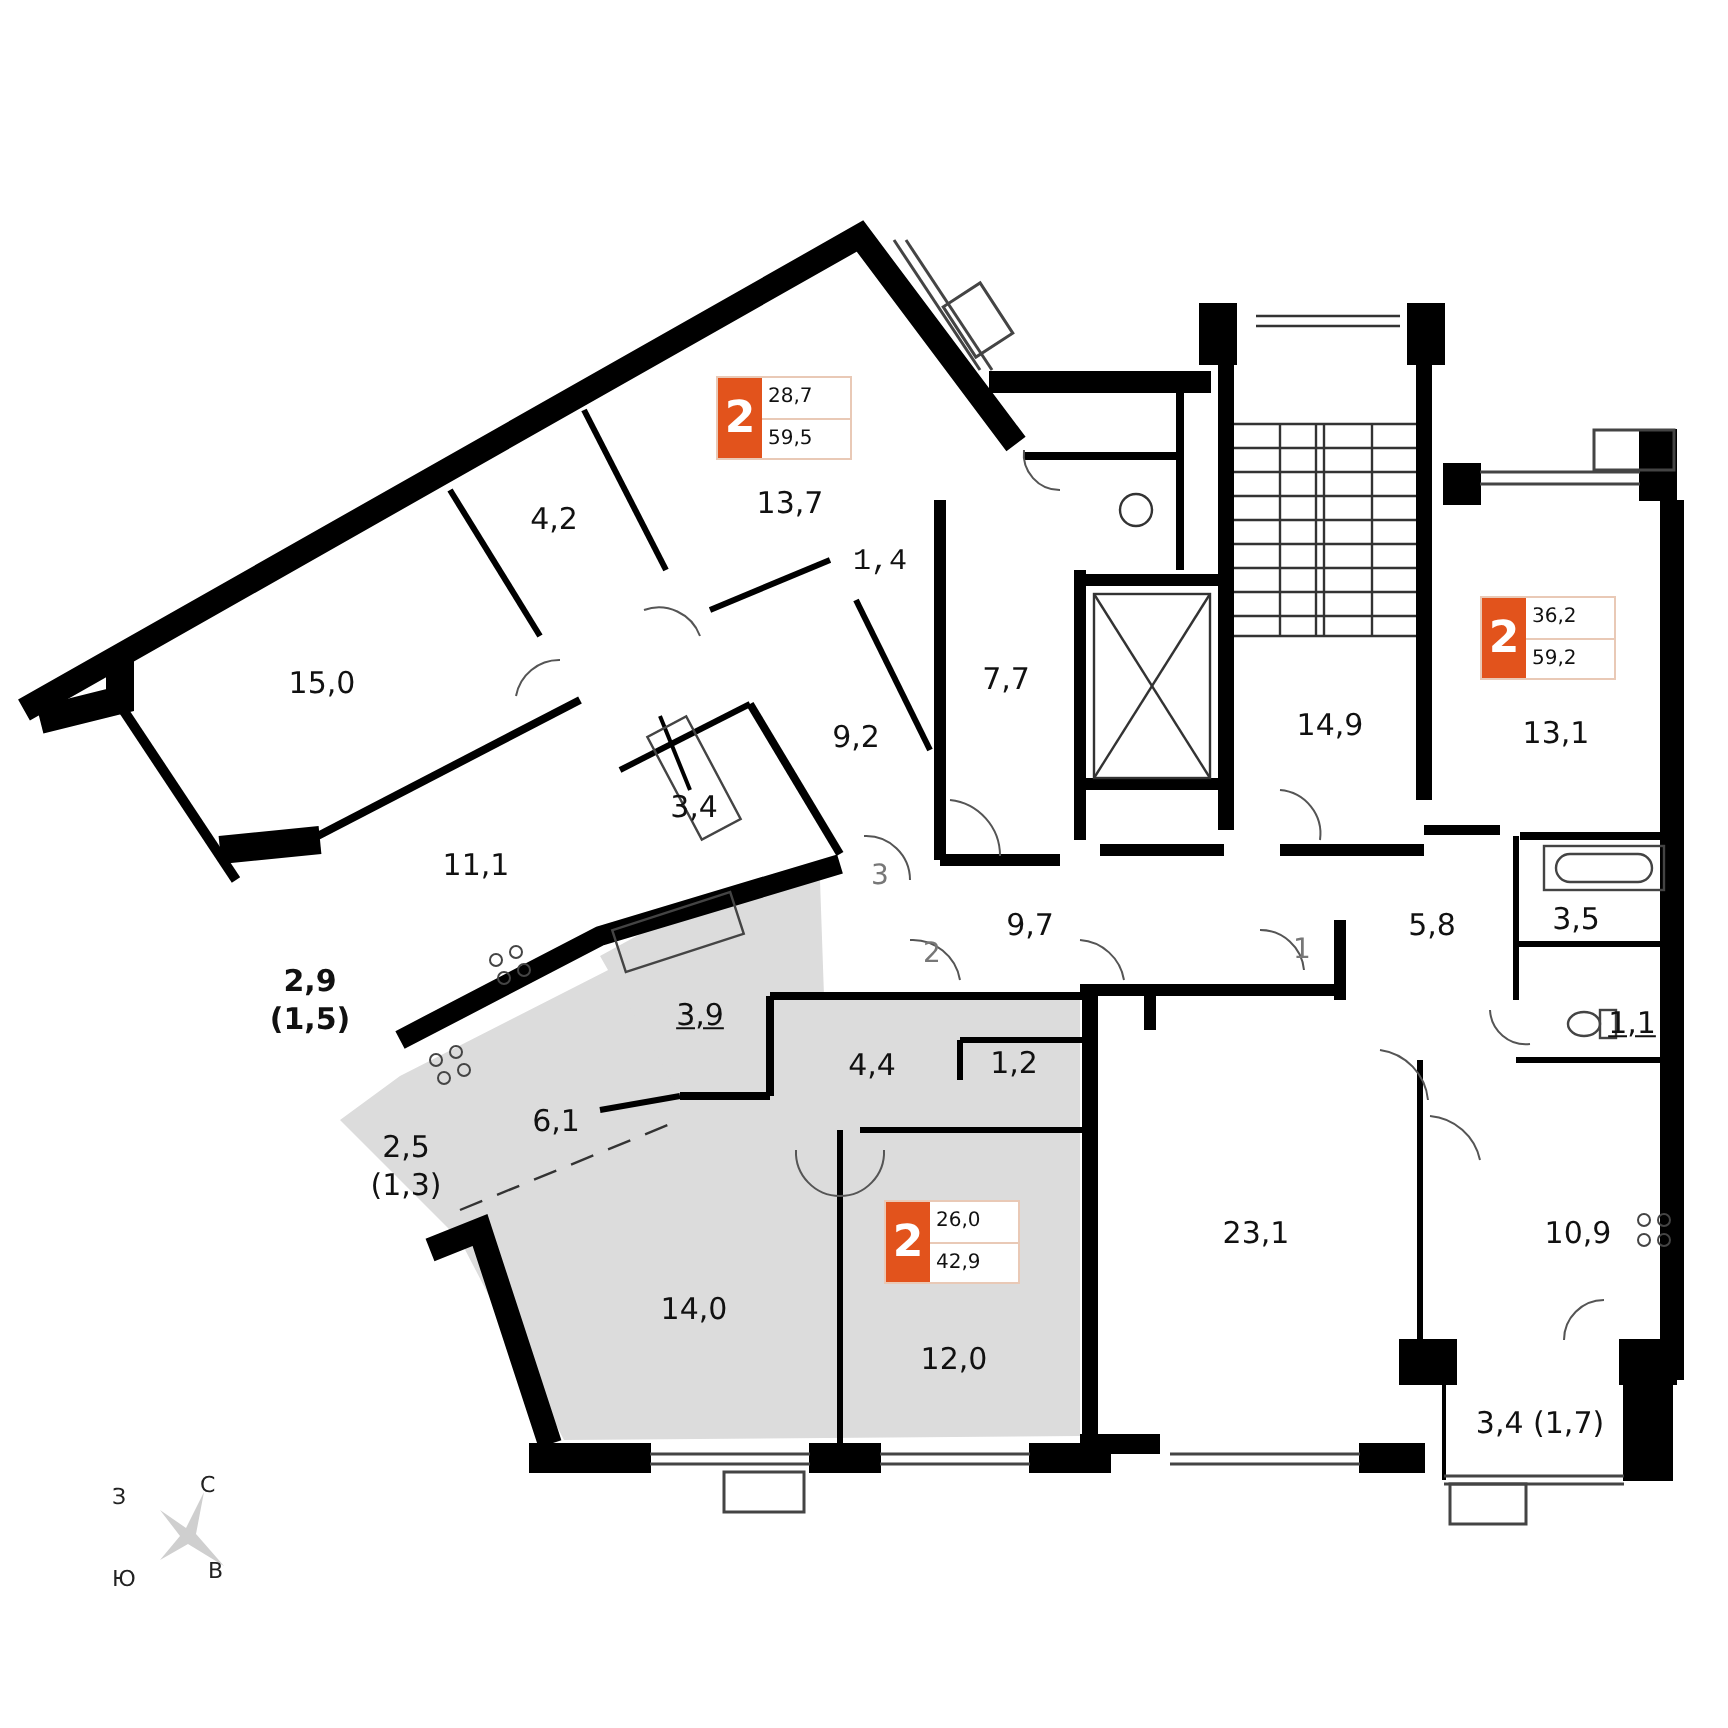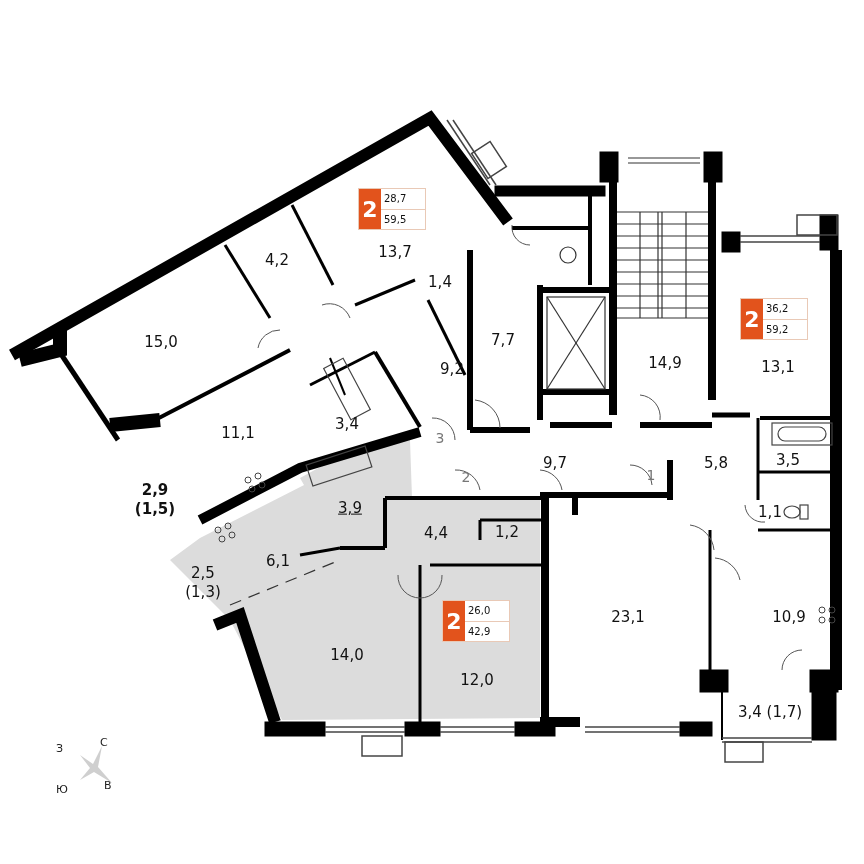--- a/index.html
+++ b/index.html
@@ -201,32 +201,32 @@
     <path d="M 745,505 A 18,18 0 0 0 765,522"></path>
     <path d="M 432,418 A 22,22 0 0 1 455,440"></path>
   </g>
 
   <circle cx="568" cy="255" r="8" stroke="#333" fill="none" stroke-width="1.2"></circle>
 </svg>
 
 <div class="room-label" style="left:395px; top:252px;">13,7</div>
 <div class="room-label" style="left:277px; top:260px;text-align:right;">4,2</div>
 <div class="room-label" style="left:161px; top:342px;">15,0</div>
-<div class="room-label" style="left:440px; top:282px;">1,4</div>
-<div class="room-label" style="left:428px; top:369px;margin-left:24px;">9,2</div>
-<div class="room-label" style="left:347px; top:424px;text-align:right;">3,4</div>
+<div class="room-label" style="left:440px; top:282px;font-family:Liberation Mono, monospace;">1,4</div>
+<div class="room-label" style="left:428px; top:369px;">9,2</div>
+<div class="room-label" style="left:347px; top:404px;text-align:right;">3,4</div>
 <div class="room-label" style="left:238px; top:433px;">11,1</div>
 <div class="room-label" style="left:155px; top:500px;font-weight:bold;"><span>2,9</span><br><span>(1,5)</span></div>
 <div class="room-label" style="left:503px; top:340px;">7,7</div>
 <div class="room-label" style="left:665px; top:363px;">14,9</div>
 <div class="room-label" style="left:778px; top:367px;">13,1</div>
-<div class="room-label" style="left:515px; top:463px;margin-left:40px;">9,7</div>
+<div class="room-label" style="left:515px; top:463px;">9,7</div>
 <div class="room-label" style="left:716px; top:463px;">5,8</div>
 <div class="room-label" style="left:788px; top:460px;">3,5</div>
-<div class="room-label" style="left:770px; top:512px;">1,1</div>
+<div class="room-label" style="left:816px; top:512px;text-decoration:underline;">1,1</div>
 <div class="room-label" style="left:350px; top:508px;text-decoration:underline;">3,9</div>
 <div class="room-label" style="left:436px; top:533px;">4,4</div>
 <div class="room-label" style="left:507px; top:532px;text-align:center;">1,2</div>
 <div class="room-label" style="left:278px; top:561px;">6,1</div>
 <div class="room-label" style="left:203px; top:583px;"><span>2,5</span><br><span>(1,3)</span></div>
 <div class="room-label" style="left:347px; top:655px;">14,0</div>
 <div class="room-label" style="left:477px; top:668px;margin-top:12px;">12,0</div>
 <div class="room-label" style="left:628px; top:617px;">23,1</div>
 <div class="room-label" style="left:768px; top:617px;margin-left:21px;">10,9</div>
 <div class="room-label" style="left:770px; top:712px;">3,4 (1,7)</div>

